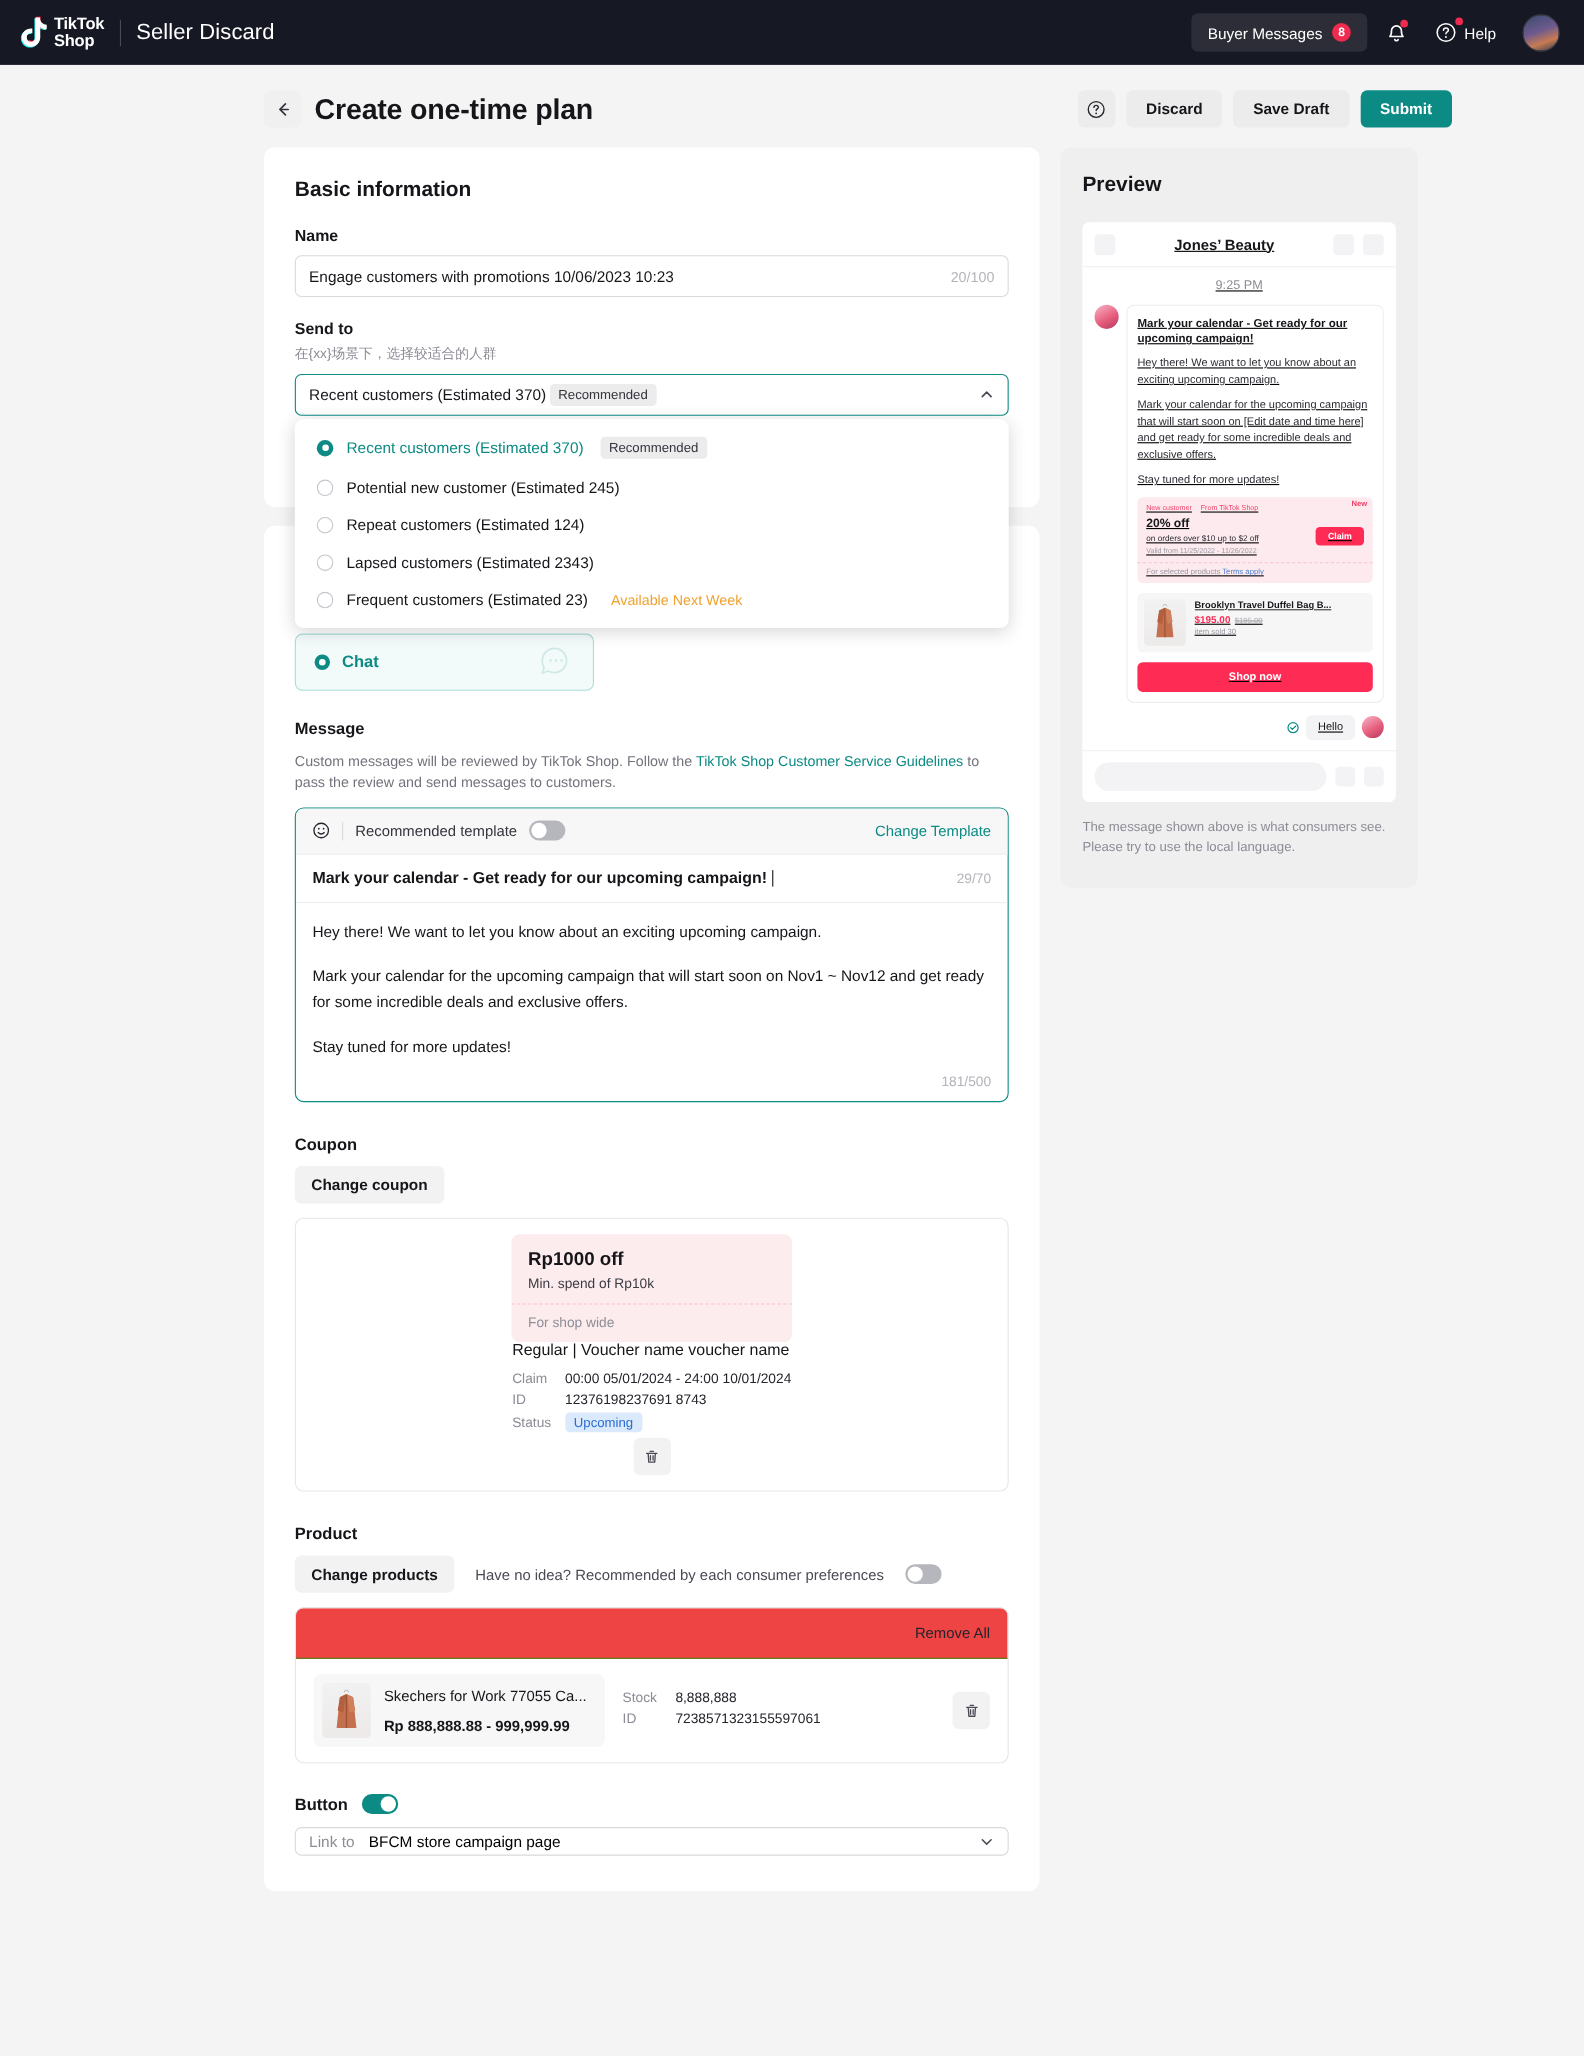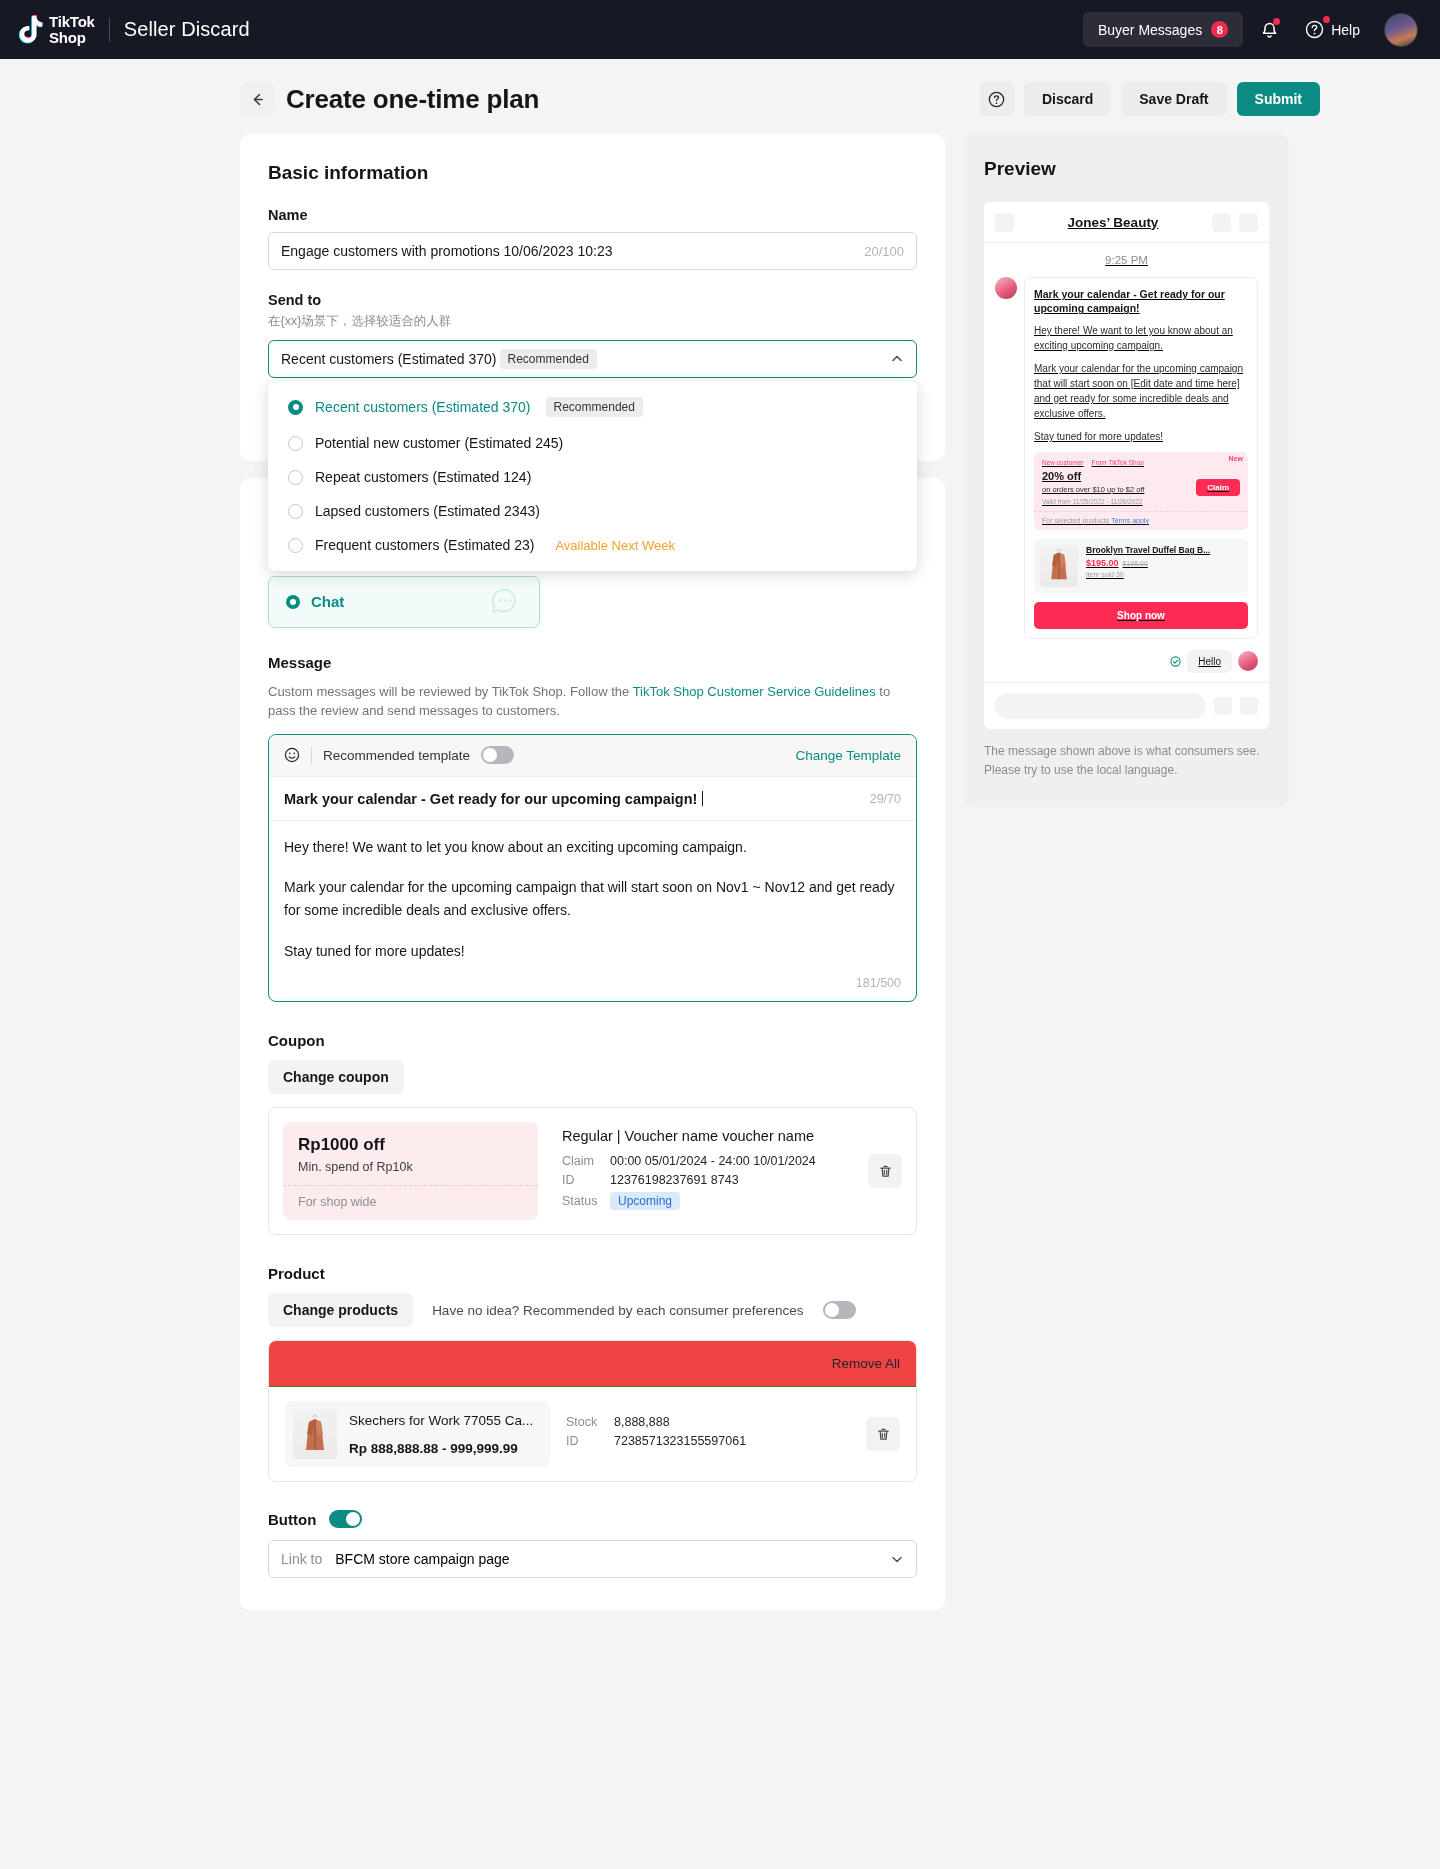--- a/index.html
+++ b/index.html
@@ -212,21 +212,21 @@
   .section-label { font-size: 15px; font-weight: 700; color: #16161a; margin-bottom: 11px; }
   .btn-outline-grey {
     background: #f2f2f3; border: none; border-radius: 6px; height: 34px;
     padding: 0 15px; font-size: 14px; font-weight: 600; color: #16161a;
     cursor: pointer; font-family: "Liberation Sans", sans-serif;
   }
 
   
   .item-card {
     border: 1px solid #e6e6ea; border-radius: 8px; margin-top: 13px;
-    padding: 14px; display: flex; align-items: center; gap: 24px;
+    padding: 14px; display: flex; align-items: center; gap: 0; flex-direction: column;
   }
   .coupon-visual {
     width: 255px; background: #fdecee; border-radius: 7px;
     padding: 13px 15px 11px 15px; position: relative;
   }
   .coupon-amt { font-size: 17px; font-weight: 700; color: #16161a; }
   .coupon-min { font-size: 12.5px; color: #3c3c44; margin-top: 5px; }
   .coupon-dash {
     border-top: 1px dashed #f3c4cc; margin: 11px -15px 0 -15px;
   }
@@ -262,21 +262,21 @@
     width: 44px; height: 50px; border-radius: 4px; flex: none;
     background: linear-gradient(170deg,#f2f2f2 0%,#ece9e8 100%);
     display: flex; align-items: center; justify-content: center; overflow: hidden;
   }
   .prod-title { font-size: 13.5px; color: #16161a; white-space: nowrap; overflow: hidden; text-overflow: ellipsis; }
   .prod-price { font-size: 13.5px; font-weight: 700; color: #16161a; margin-top: 13px; }
 
   .toggle-inline-label { font-size: 13.5px; color: #4a4a54; }
 
   .linkto-box {
-    height: 38px; border: 1px solid #d9d9de; border-radius: 6px;
+    height: 26px; border: 1px solid #d9d9de; border-radius: 6px;
     display: flex; align-items: center; padding: 0 12px; margin-top: 12px;
     font-size: 14px; cursor: pointer;
   }
   .linkto-key { color: #8c8c96; margin-right: 13px; }
 
   
   .preview-panel { background: #efefef; border-radius: 10px; padding: 24px 20px 28px 20px; }
   .preview-title { font-size: 19px; font-weight: 700; color: #16161a; margin-bottom: 22px; }
   .phone { background: #fff; border-radius: 6px; overflow: hidden; text-decoration: underline; }
   .phone-head {

